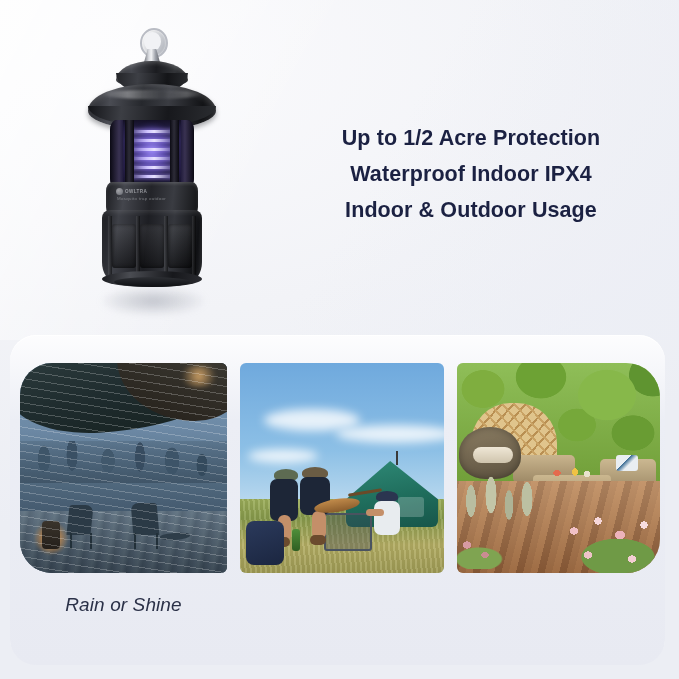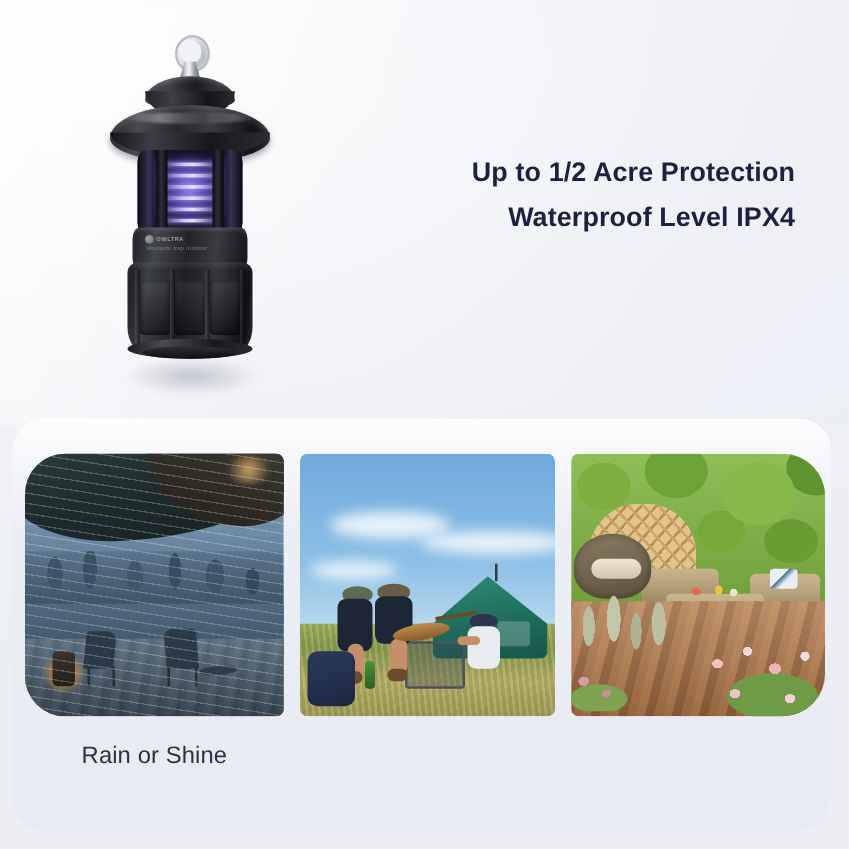--- a/index.html
+++ b/index.html
@@ -14,21 +14,21 @@
       radial-gradient(120% 70% at 18% 8%, #fbfbfd 0%, #f2f3f7 55%, #eceef4 100%);
   }
 
   
   .sheen{position:absolute;left:0;top:0;width:679px;height:340px;
     background:linear-gradient(118deg, rgba(255,255,255,.85) 0%, rgba(255,255,255,0) 42%),
                linear-gradient(300deg, rgba(236,238,245,.9) 0%, rgba(255,255,255,0) 46%);
     pointer-events:none;}
 
   
-  .headline{position:absolute;left:306px;top:120px;width:330px;text-align:right;}
+  .headline{position:absolute;left:306px;top:120px;width:330px;text-align:center;}
   .headline .ln{
     color:#1b2142;font-weight:700;font-size:21.5px;line-height:36px;
     letter-spacing:.1px;white-space:nowrap;
   }
 
   
   .product{position:absolute;left:72px;top:28px;width:160px;height:285px;}
   .pshadow{position:absolute;left:6px;top:252px;width:150px;height:42px;
     background:radial-gradient(50% 50% at 50% 50%, rgba(120,126,140,.40) 0%, rgba(150,155,168,.12) 58%, rgba(0,0,0,0) 72%);
     filter:blur(3px);}
@@ -242,21 +242,21 @@
       radial-gradient(7px 6px at 30px 44px,#eec3c8 60%,transparent 62%),
       radial-gradient(7px 6px at 74px 48px,#f3ced2 60%,transparent 62%),
       radial-gradient(60px 30px at 60px 46px,#6f9a46 60%,transparent 62%);}
   .flowers-l{position:absolute;left:-2px;bottom:4px;width:54px;height:40px;
     background:
       radial-gradient(7px 6px at 12px 16px,#d79aa2 60%,transparent 62%),
       radial-gradient(6px 5px at 30px 26px,#c98d92 60%,transparent 62%),
       radial-gradient(40px 20px at 24px 30px,#7fa451 55%,transparent 60%);}
 
   
-  .captions{position:absolute;left:20px;top:592px;width:640px;height:30px;display:flex;gap:3px;}
+  .captions{position:absolute;left:20px;top:592px;width:640px;height:30px;display:flex;gap:3px;font-style:italic;}
   .cap-cell{flex:none;text-align:center;color:#2b3148;font-size:19px;line-height:26px;letter-spacing:.1px;}
   .cap1{width:207px;}
   .cap2{width:204px;}
   .cap3{width:203px;}
 </style>
 </head>
 <body>
 
 <div id="stage">
 
@@ -305,21 +305,22 @@
       <div class="rib" style="left:34px"></div>
       <div class="rib" style="left:62px"></div>
       <div class="rib" style="left:90px"></div>
     </div>
     <div class="baserim"></div>
     <div class="basebot"></div>
   </div>
 
   <div class="headline">
     <div class="ln">Up to 1/2 Acre Protection</div>
-    <div class="ln">Waterproof Level IPX4</div>
+    <div class="ln">Waterproof Indoor IPX4</div>
+    <div class="ln">Indoor &amp; Outdoor Usage</div>
   </div>
 
   <div class="panel"></div>
 
   <div class="cards">
 
     <div class="card c1">
       <div class="rain-sky"></div>
       <div class="rain-trees"></div>
       <div class="rain-water"></div>

